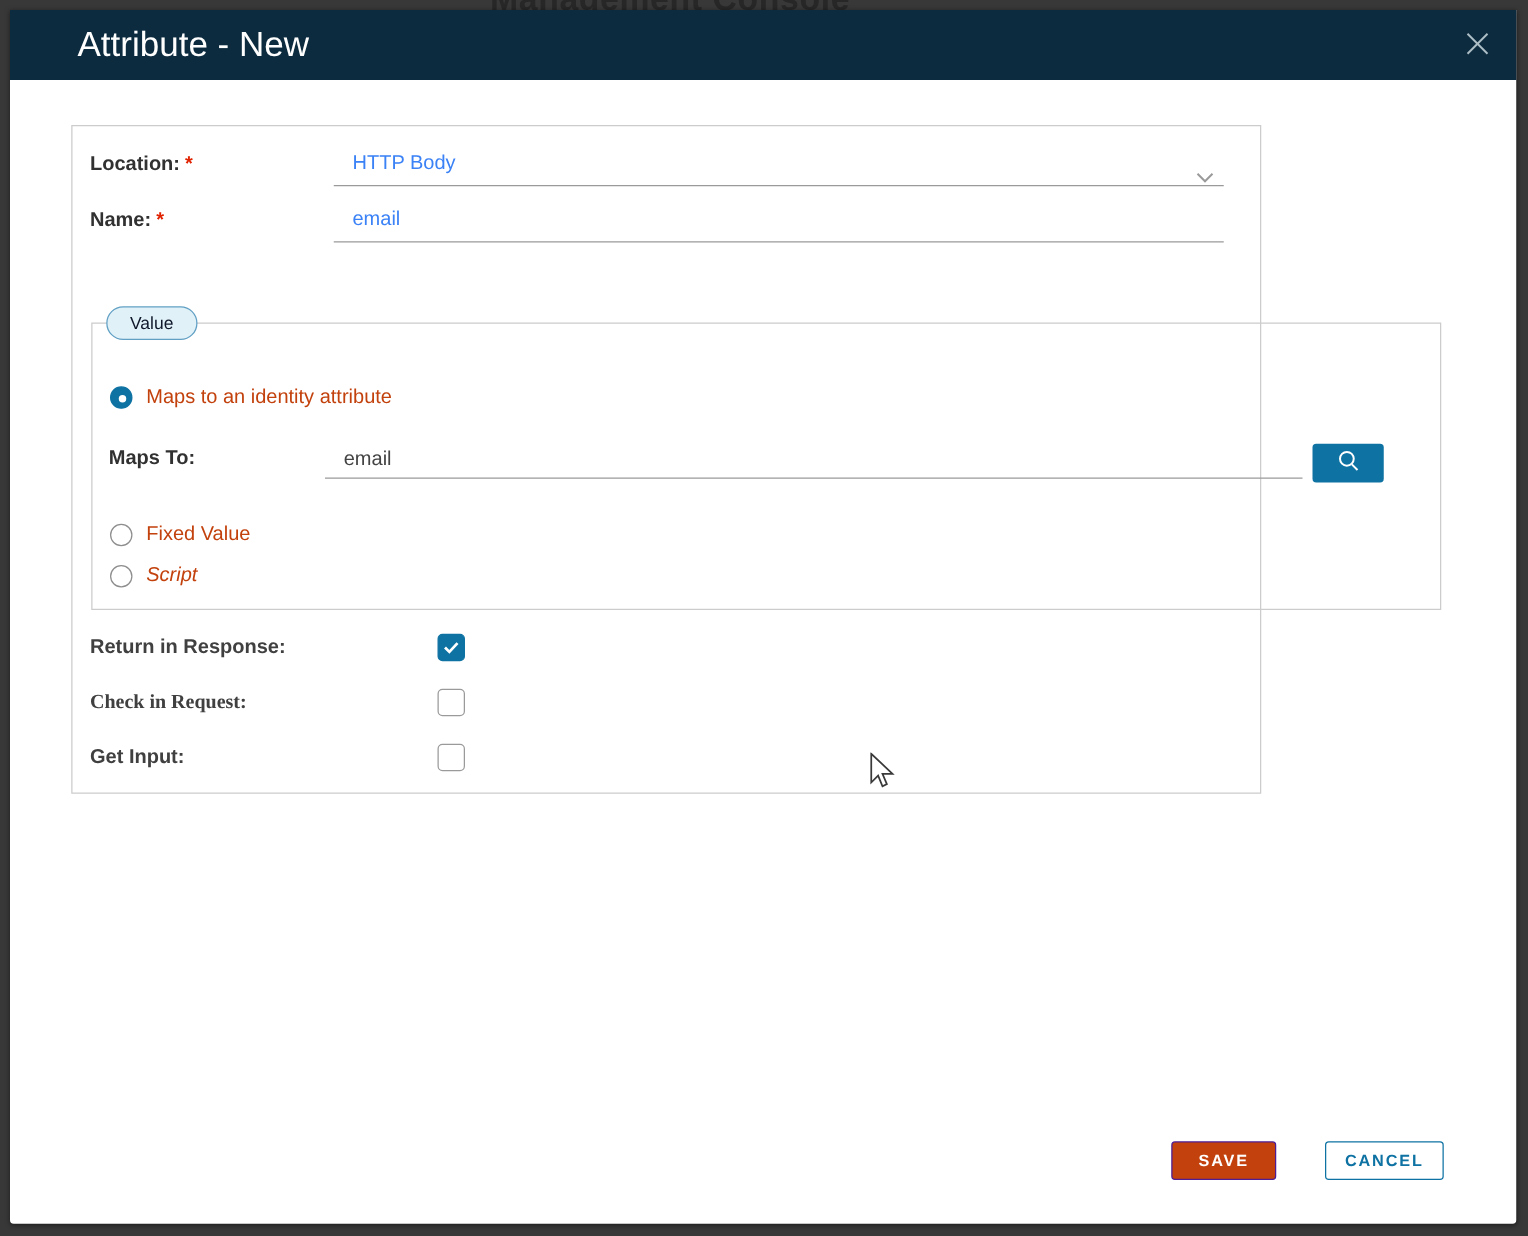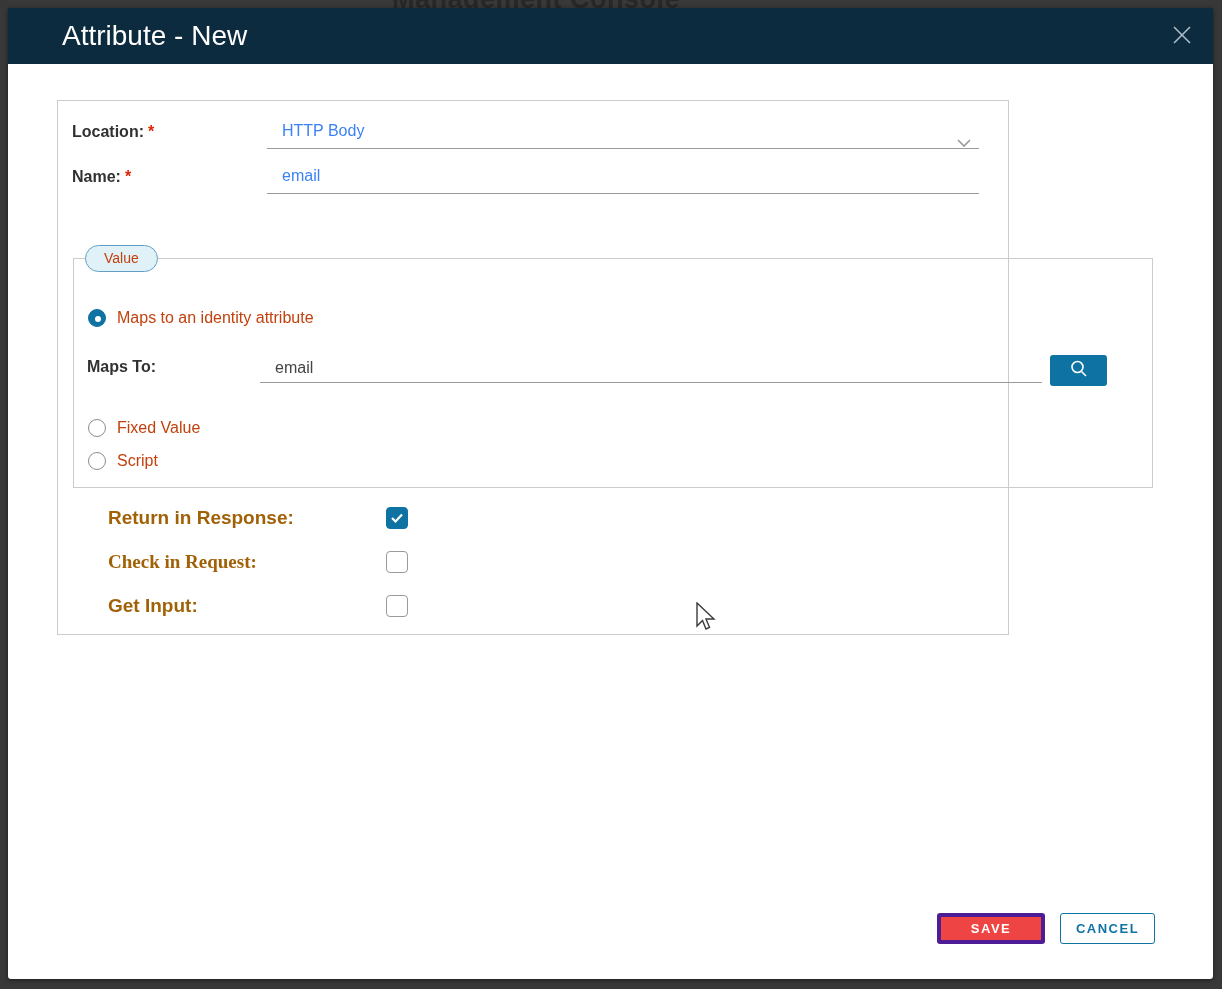--- a/index.html
+++ b/index.html
@@ -61,26 +61,26 @@
   
   .value-fieldset {
     position:absolute; left:15px; top:157px;
     width:1080px; height:230px;
     border:1px solid #cccccc;
   }
   .value-pill {
     position:absolute; left:27px; top:144px; z-index:2;
     height:27px; padding:0 18px; line-height:25px;
     background:#e1f1f8; border:1px solid #61a0c4; border-radius:14px;
-    font-size:14px; color:#c2410c; cursor:pointer;
+    font-size:14px; color:#0f172a; cursor:pointer;
   }
   .radio-row { position:absolute; left:14px; height:22px; display:flex; align-items:center; cursor:pointer; }
   .radio-row.r1 { top:48px; }
   .radio-row.r2 { top:158px; }
-  .radio-row.r3 { top:191px; }
+  .radio-row.r3 { top:191px;font-style:italic; }
   .radio {
     width:18px; height:18px; border-radius:50%;
     border:1px solid #8e8e8e; background:#ffffff;
     margin-right:11px; position:relative; flex:0 0 18px;
   }
   .radio.on { background:#0e72a3; border-color:#0e72a3; }
   .radio.on::after {
     content:""; position:absolute; left:6px; top:6px;
     width:6px; height:6px; border-radius:50%; background:#ffffff;
   }
@@ -98,39 +98,39 @@
   .search-btn {
     position:absolute; left:976px; top:96px; width:57px; height:31px;
     background:#0e72a3; border:none; border-radius:3px;
     display:flex; align-items:center; justify-content:center; cursor:pointer;
   }
   
   .check-row { position:absolute; left:14px; height:22px; display:flex; align-items:center; }
   .check-row.c1 { top:406px; }
   .check-row.c2 { top:450px;font-family:Liberation Serif, serif; }
   .check-row.c3 { top:494px; }
-  .check-label { font-size:19px; font-weight:bold; color:#a16207; width:278px;margin-left:36px; }
+  .check-label { font-size:16px; font-weight:bold; color:#404040; width:278px; }
   .checkbox {
     width:22px; height:22px; border-radius:4px;
     border:1px solid #9a9a9a; background:#ffffff;
     cursor:pointer; display:flex; align-items:center; justify-content:center;
   }
   .checkbox svg { visibility:hidden; }
   .checkbox.on { background:#0e72a3; border-color:#0e72a3; }
   .checkbox.on svg { visibility:visible; }
   
   .btn {
     position:absolute; top:905px; height:31px;
     border-radius:3px; font-size:13px; font-weight:bold;
     letter-spacing:1.5px; cursor:pointer;
     font-family:"Liberation Sans", sans-serif;
   }
   .btn-save {
-    left:929px; width:108px;
-    background:#ef4444; border:4px solid #4c1d95; color:#ffffff;
+    left:929px; width:84px;
+    background:#c2410c; border:1px solid #4c1d95; color:#ffffff;
   }
   .btn-cancel {
     left:1052px; width:95px;
     background:#ffffff; border:1px solid #0e72a3; color:#0e72a3;
   }
   .cursor { position:absolute; left:695px; top:602px; z-index:10; pointer-events:none; }
 </style>
 </head>
 <body>
 

